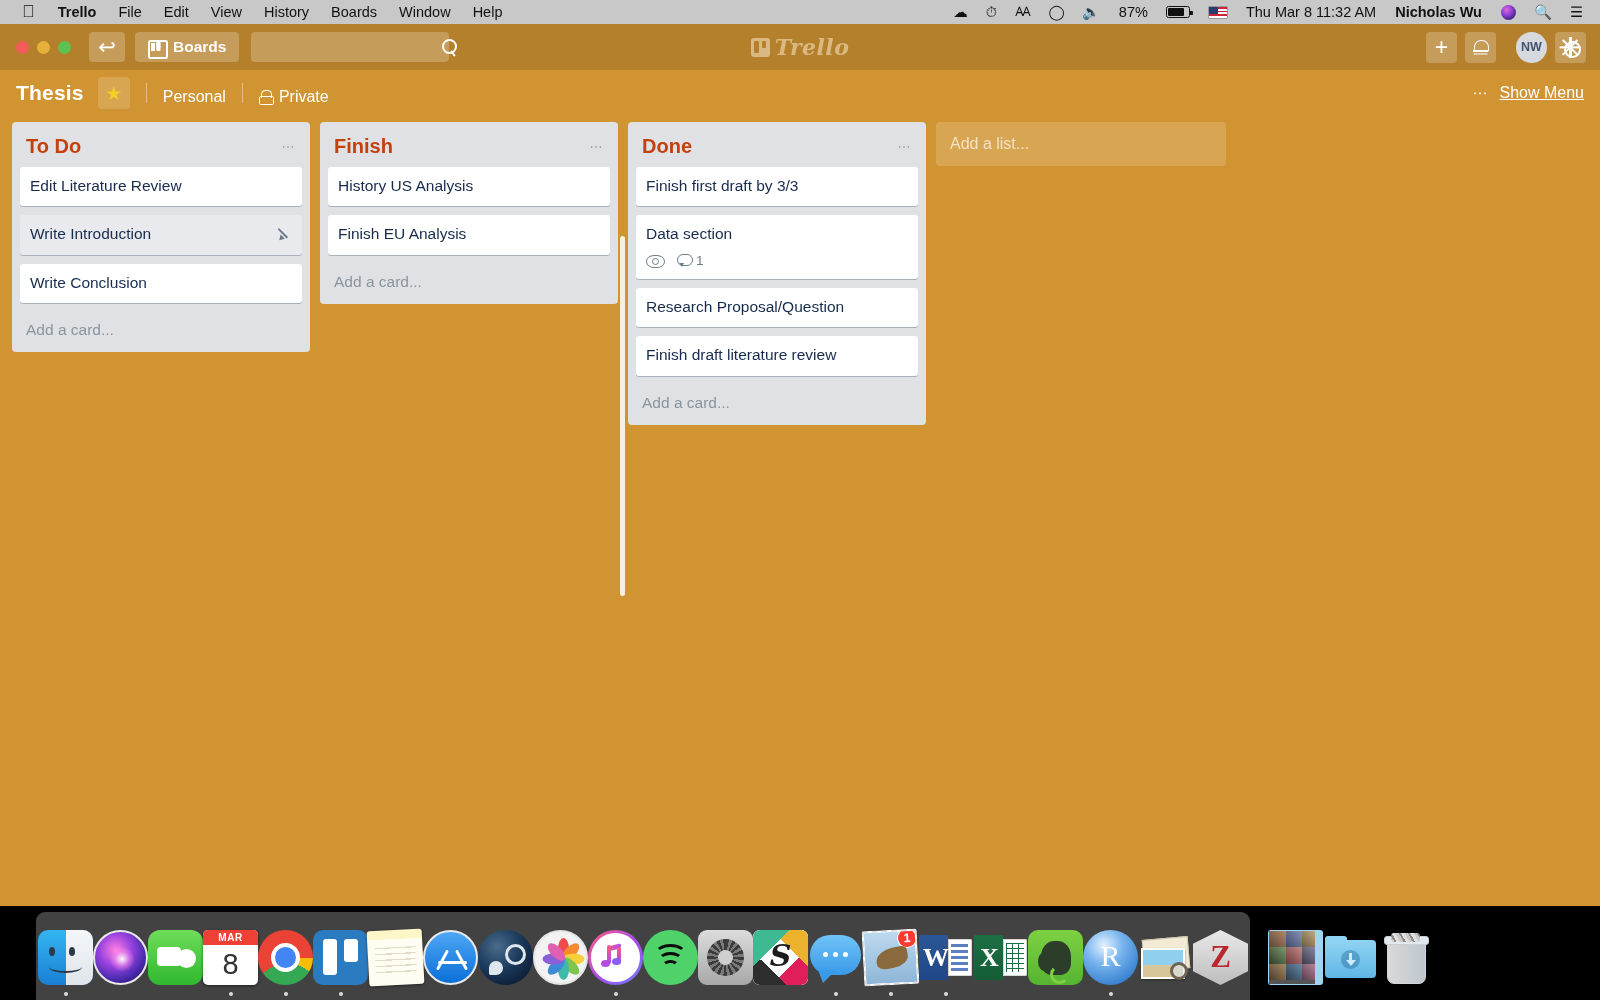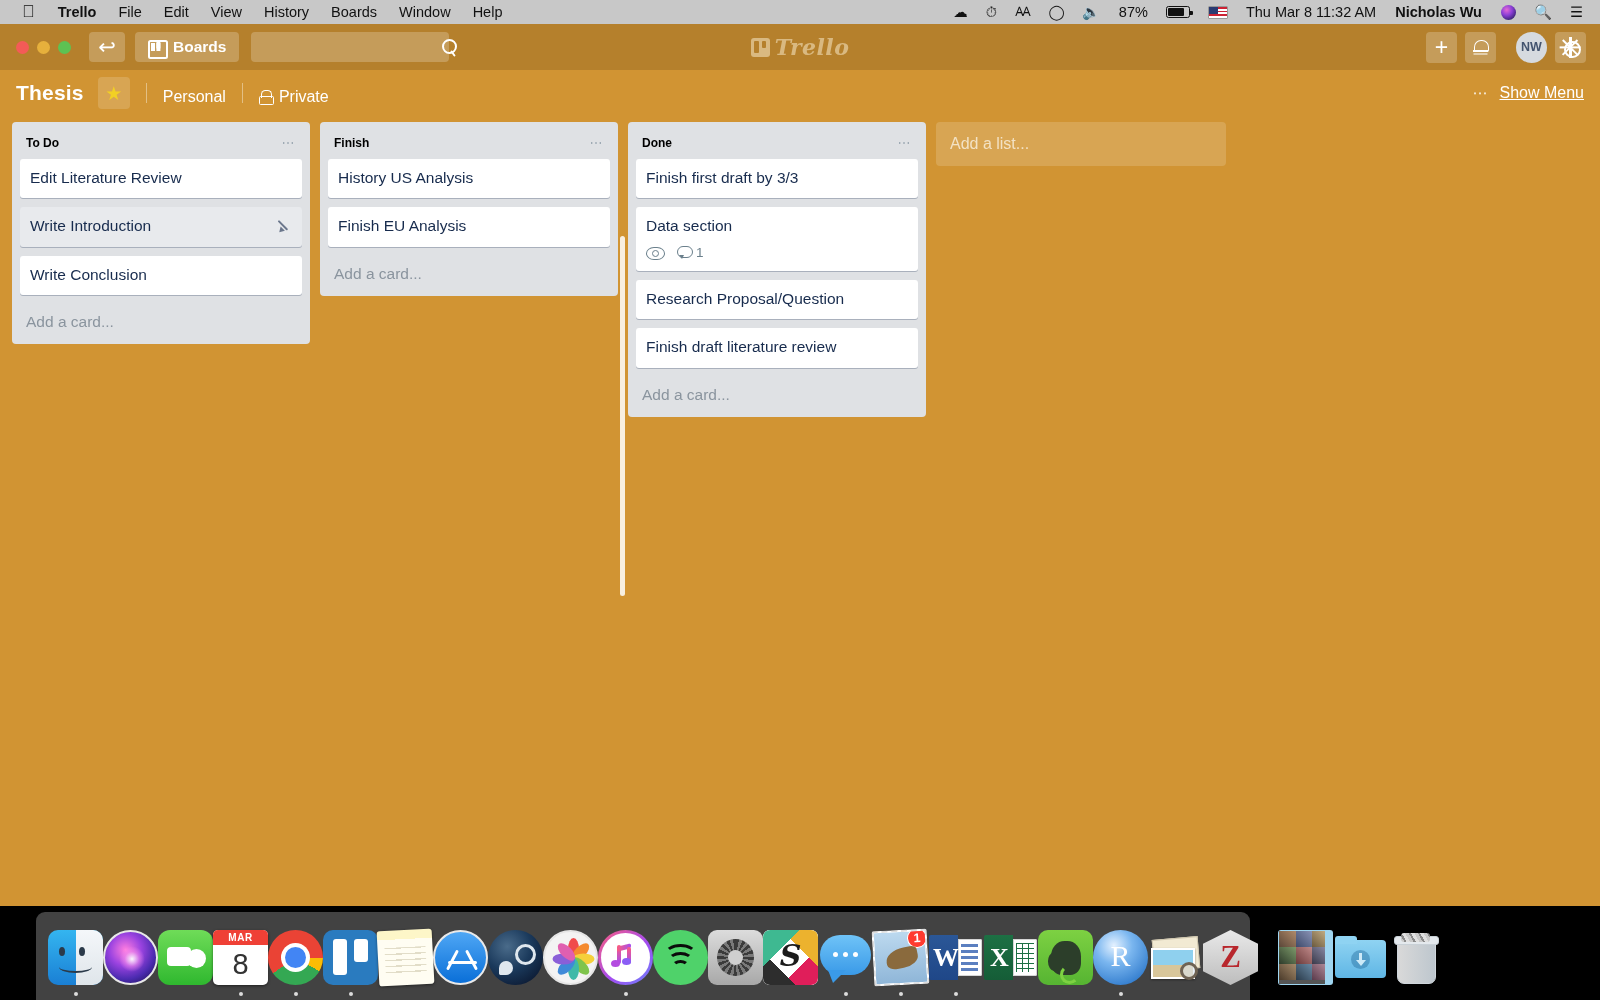--- a/index.html
+++ b/index.html
@@ -141,21 +141,21 @@
   .show-menu { font-size: 16px; color: #fff; text-decoration: underline; cursor:pointer; }
 
   
   .board-canvas { position: absolute; top: 116px; left: 0; width: 1600px; height: 790px; }
   .lists { display: flex; align-items: flex-start; gap: 10px; padding: 6px 0 0 12px; }
   .list {
     width: 298px; background: #dfe1e4; border-radius: 4px; padding: 8px 8px 0 8px;
     flex: 0 0 auto;
   }
   .list-header { display: flex; align-items: center; padding: 5px 6px 9px 6px; }
-  .list-title { font-size: 12px; font-weight: bold; color: #000000; }
+  .list-title { font-size: 20px; font-weight: bold; color: #c2410c; }
   .list-dots { margin-left: auto; color: #8b9aa6; letter-spacing: 1.5px; font-size: 13px; cursor: pointer; }
   .card {
     background: #fff; border-radius: 3px; padding: 9px 10px 11px 10px;
     margin-bottom: 9px; box-shadow: 0 1px 0 rgba(9,30,66,0.25);
     font-size: 15.5px; color: #172b4d; cursor: pointer;
     display: flex; align-items: flex-start;
   }
   .card.hovered { background: #e8eaed; }
   .card-text { flex: 1; line-height: 1.25; }
   .pencil { width: 15px; height: 15px; position: relative; flex: 0 0 auto; margin-top: 2px; }
@@ -189,21 +189,21 @@
     background: rgba(255,255,255,0.85); border-radius: 3px;
   }
 
   
   .dock-bg {
     position: absolute; left: 0; bottom: 0; width: 1600px; height: 94px; background: #000;
   }
   .dock {
     position: absolute; left: 36px; bottom: 0; width: 1214px; height: 88px;
     background: rgba(70,70,70,0.95); border-radius: 9px 9px 0 0;
-    display: flex; align-items: center; gap: 0px; padding: 0 12px; margin-top: 16px;
+    display: flex; align-items: center; gap: 0px; padding: 0 2px; margin-top: 16px;
   }
   .dock-item { width: 66px; height: 88px; display:flex; flex-direction: column; align-items:center; justify-content:flex-end; padding-bottom: 4px; position: relative; cursor: pointer; }
   .dock-icon { width: 55px; height: 55px; position: relative; }
   .dot { width: 4px; height: 4px; border-radius: 50%; background:#dcdcdc; margin-top: 7px; }
   .dot.off { background: transparent; }
   .dock-sep { width: 1px; height: 60px; background: rgba(255,255,255,0.35); margin: 0 10px; align-self: center; }
   .badge-red {
     position: absolute; right: -2px; top: -3px; min-width: 20px; height: 20px; border-radius: 10px;
     background: #ff3b30; color:#fff; font-size: 12.5px; font-weight: bold;
     display:flex; align-items:center; justify-content:center; border: 1.5px solid #fff;

